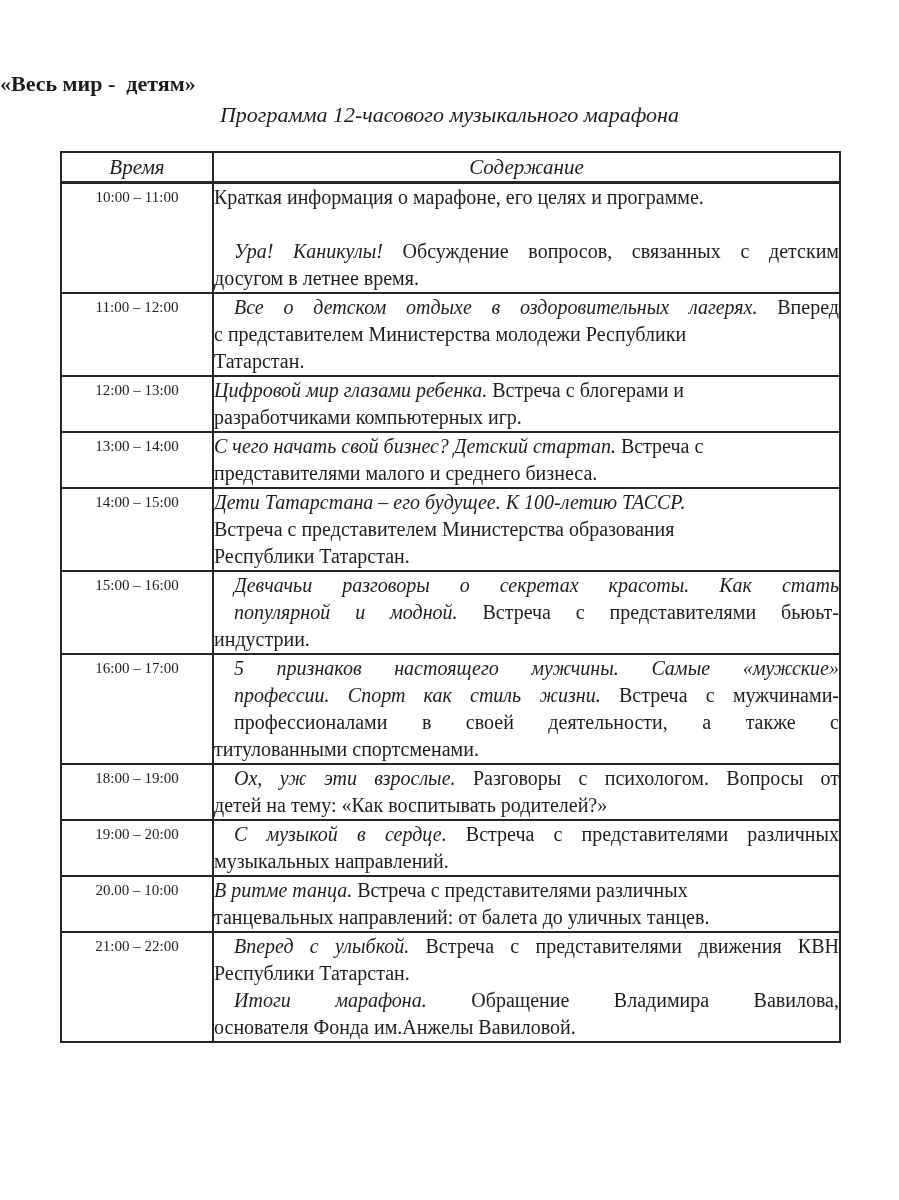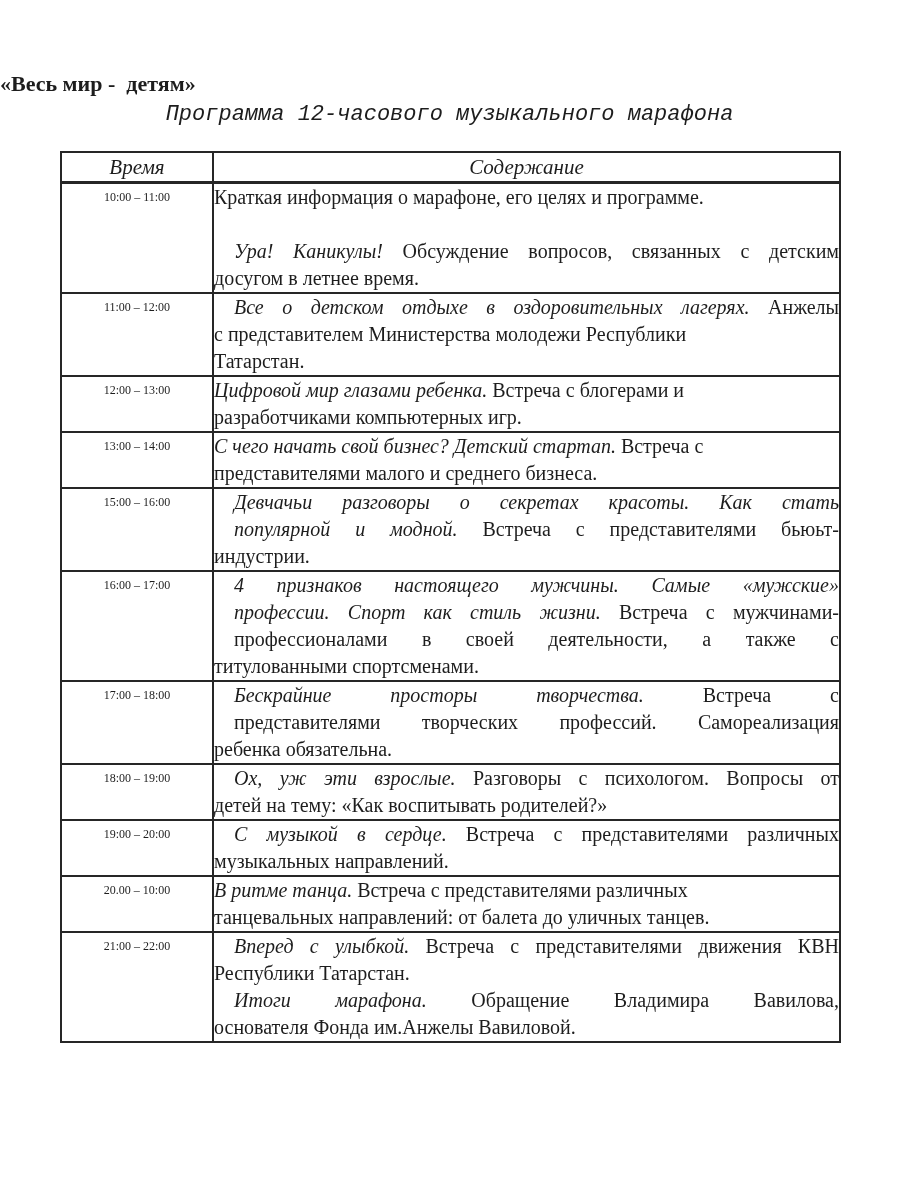--- a/index.html
+++ b/index.html
@@ -6,35 +6,35 @@
   body{
     width:899px;height:1200px;background:#ffffff;
     font-family:"Liberation Serif","DejaVu Serif",serif;
     color:#1d1d1d;overflow:hidden;
   }
   .title{
     margin:0;padding-top:70px;
     font-size:22px;font-weight:bold;line-height:27px;white-space:pre-wrap;
   }
   .subtitle{
-    text-align:center;font-style:italic;font-size:22px;line-height:27px;margin-top:4px;font-family:Liberation Mono, monospace;
+    text-align:center;font-style:italic;font-size:22px;line-height:27px;margin-top:4px;
   }
   table.schedule{
     border-collapse:collapse;table-layout:fixed;
     margin:23px 0 0 60px;width:781px;
   }
   .schedule th,.schedule td{border:2px solid #262626;}
   .schedule th{
     font-weight:normal;font-style:italic;font-size:21px;
     height:28px;vertical-align:middle;padding:0;text-align:center;
     border-bottom:3px solid #262626;
   }
   .schedule td{vertical-align:top;padding:0;}
   col.c1{width:152px;}
-  .time-cell{text-align:center;font-size:12px;line-height:27px;}
+  .time-cell{text-align:center;font-size:15px;line-height:27px;}
   .content-cell{padding:0 6px 0 7px;font-size:20px;line-height:27px;}
   .line{min-height:27px;}
   .stretch{text-align:justify;text-align-last:justify;padding-left:20px;-moz-text-align-last:justify;}
   .it{font-style:italic;}
 </style>
 </head>
 <body>
 
 <div class="page">
   <h1 class="title">«Весь мир -  детям»</h1>
@@ -57,62 +57,62 @@
           <td class="content-cell">
             <div class="line"><span>Краткая информация о марафоне, его целях и программе.</span></div>
             <div class="line">&nbsp;</div>
             <div class="line stretch"><span class="it">Ура! Каникулы!</span><span> Обсуждение вопросов, связанных с детским</span></div>
             <div class="line"><span>досугом в летнее время.</span></div>
           </td>
         </tr>
         <tr>
           <td class="time-cell">11:00 – 12:00</td>
           <td class="content-cell">
-            <div class="line stretch"><span class="it">Все о детском отдыхе в оздоровительных лагерях.</span><span> Анжелы</span></div>
+            <div class="line stretch"><span class="it">Все о детском отдыхе в оздоровительных лагерях.</span><span> Вперед</span></div>
             <div class="line"><span>с представителем Министерства молодежи Республики</span></div>
             <div class="line"><span>Татарстан.</span></div>
           </td>
         </tr>
         <tr>
           <td class="time-cell">12:00 – 13:00</td>
           <td class="content-cell">
             <div class="line"><span class="it">Цифровой мир глазами ребенка.</span><span> Встреча с блогерами и</span></div>
             <div class="line"><span>разработчиками компьютерных игр.</span></div>
           </td>
         </tr>
         <tr>
           <td class="time-cell">13:00 – 14:00</td>
           <td class="content-cell">
             <div class="line"><span class="it">С чего начать свой бизнес? Детский стартап.</span><span> Встреча с</span></div>
             <div class="line"><span>представителями малого и среднего бизнеса.</span></div>
           </td>
         </tr>
         <tr>
+          <td class="time-cell">14:00 – 15:00</td>
+          <td class="content-cell">
+            <div class="line"><span class="it">Дети Татарстана – его будущее. К 100-летию ТАССР.</span></div>
+            <div class="line"><span>Встреча с представителем Министерства образования</span></div>
+            <div class="line"><span>Республики Татарстан.</span></div>
+          </td>
+        </tr>
+        <tr>
           <td class="time-cell">15:00 – 16:00</td>
           <td class="content-cell">
             <div class="line stretch"><span class="it">Девчачьи разговоры о секретах красоты. Как стать</span></div>
             <div class="line stretch"><span class="it">популярной и модной.</span><span> Встреча с представителями бьюьт-</span></div>
             <div class="line"><span>индустрии.</span></div>
           </td>
         </tr>
         <tr>
           <td class="time-cell">16:00 – 17:00</td>
           <td class="content-cell">
-            <div class="line stretch"><span class="it">4 признаков настоящего мужчины. Самые «мужские»</span></div>
+            <div class="line stretch"><span class="it">5 признаков настоящего мужчины. Самые «мужские»</span></div>
             <div class="line stretch"><span class="it">профессии. Спорт как стиль жизни.</span><span> Встреча с мужчинами-</span></div>
             <div class="line stretch"><span>профессионалами в своей деятельности, а также с</span></div>
             <div class="line"><span>титулованными спортсменами.</span></div>
-          </td>
-        </tr>
-        <tr>
-          <td class="time-cell">17:00 – 18:00</td>
-          <td class="content-cell">
-            <div class="line stretch"><span class="it">Бескрайние просторы творчества.</span><span> Встреча с</span></div>
-            <div class="line stretch"><span>представителями творческих профессий. Самореализация</span></div>
-            <div class="line"><span>ребенка обязательна.</span></div>
           </td>
         </tr>
         <tr>
           <td class="time-cell">18:00 – 19:00</td>
           <td class="content-cell">
             <div class="line stretch"><span class="it">Ох, уж эти взрослые.</span><span> Разговоры с психологом. Вопросы от</span></div>
             <div class="line"><span>детей на тему: «Как воспитывать родителей?»</span></div>
           </td>
         </tr>
         <tr>

